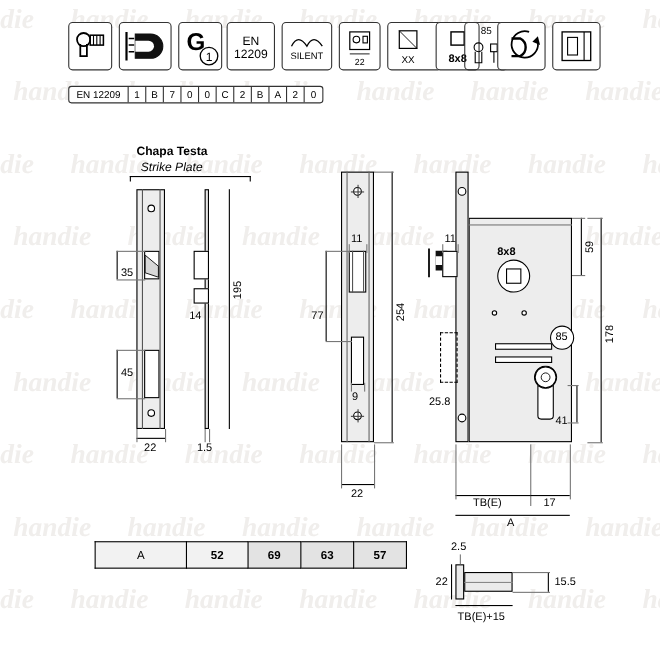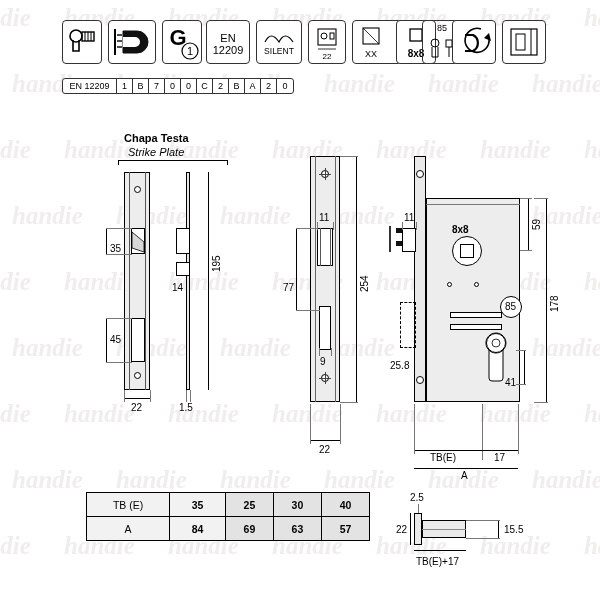--- a/index.html
+++ b/index.html
@@ -457,36 +457,29 @@
     <div class="ln" style="left:418px;top:504px;width:1px;height:9px;background:#777;"></div>
 
     <div class="txt dim" style="left:396px;top:524px;">22</div>
     <div class="ln" style="left:410px;top:513px;width:1px;height:32px;"></div>
 
     <div class="txt dim" style="left:504px;top:524px;">15.5</div>
     <div class="ln" style="left:498px;top:520px;width:1px;height:18px;"></div>
     <div class="ln" style="left:466px;top:520px;width:34px;height:1px;background:#777;"></div>
     <div class="ln" style="left:466px;top:538px;width:34px;height:1px;background:#777;"></div>
 
-    <div class="txt dim" style="left:416px;top:556px;">TB(E)+17</div>
+    <div class="txt dim" style="left:416px;top:556px;">TB(E)+15</div>
     <div class="ln" style="left:414px;top:550px;width:52px;height:1px;"></div>
   </div>
 
   <table id="spec-table">
     <tbody>
     <tr>
-      <td class="rowlbl">TB (E)</td>
-      <td class="val">35</td>
-      <td class="opt">25</td>
-      <td class="opt">30</td>
-      <td class="opt">40</td>
-    </tr>
-    <tr>
       <td class="rowlbl">A</td>
-      <td class="val">84</td>
+      <td class="val">52</td>
       <td class="opt">69</td>
       <td class="opt">63</td>
       <td class="opt">57</td>
     </tr>
   </tbody>
     </table>
 
 </div>
 
 </body></html>

